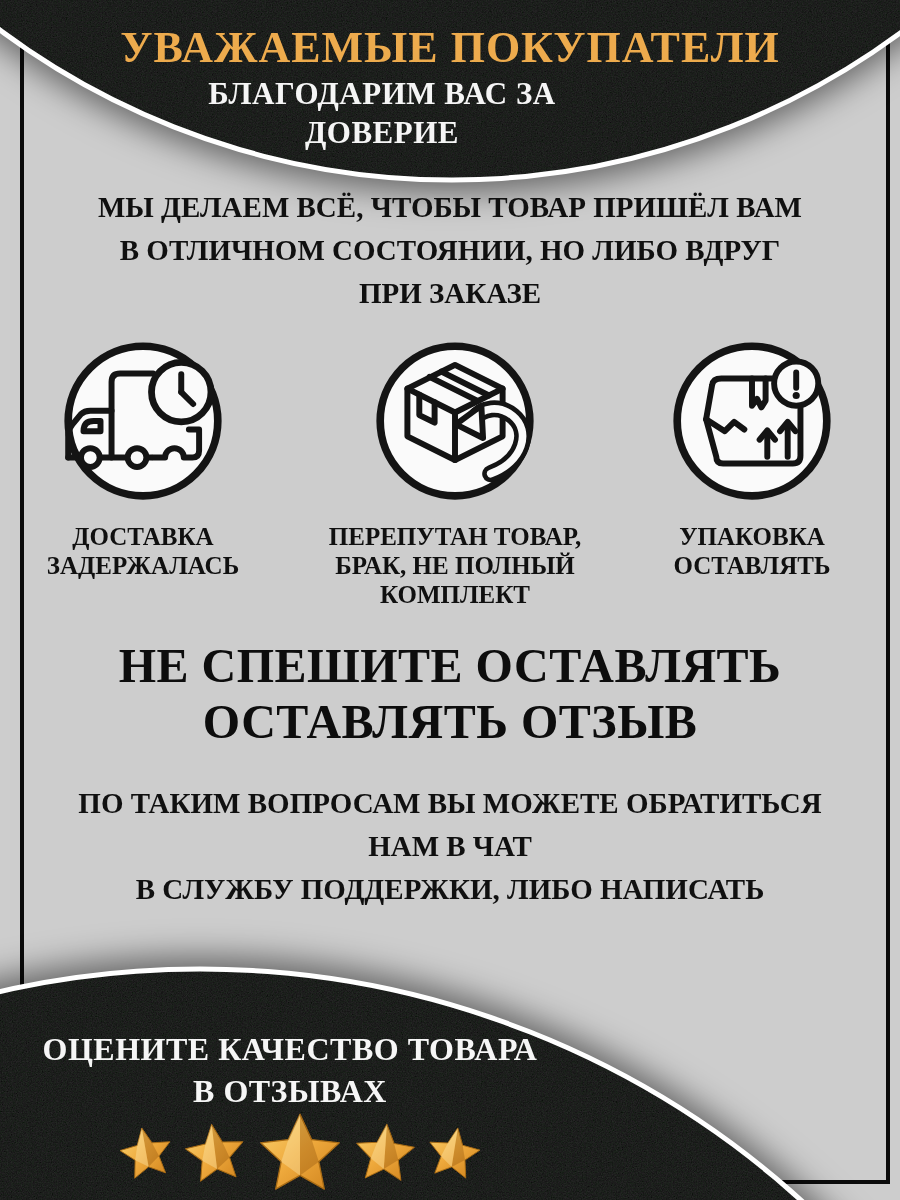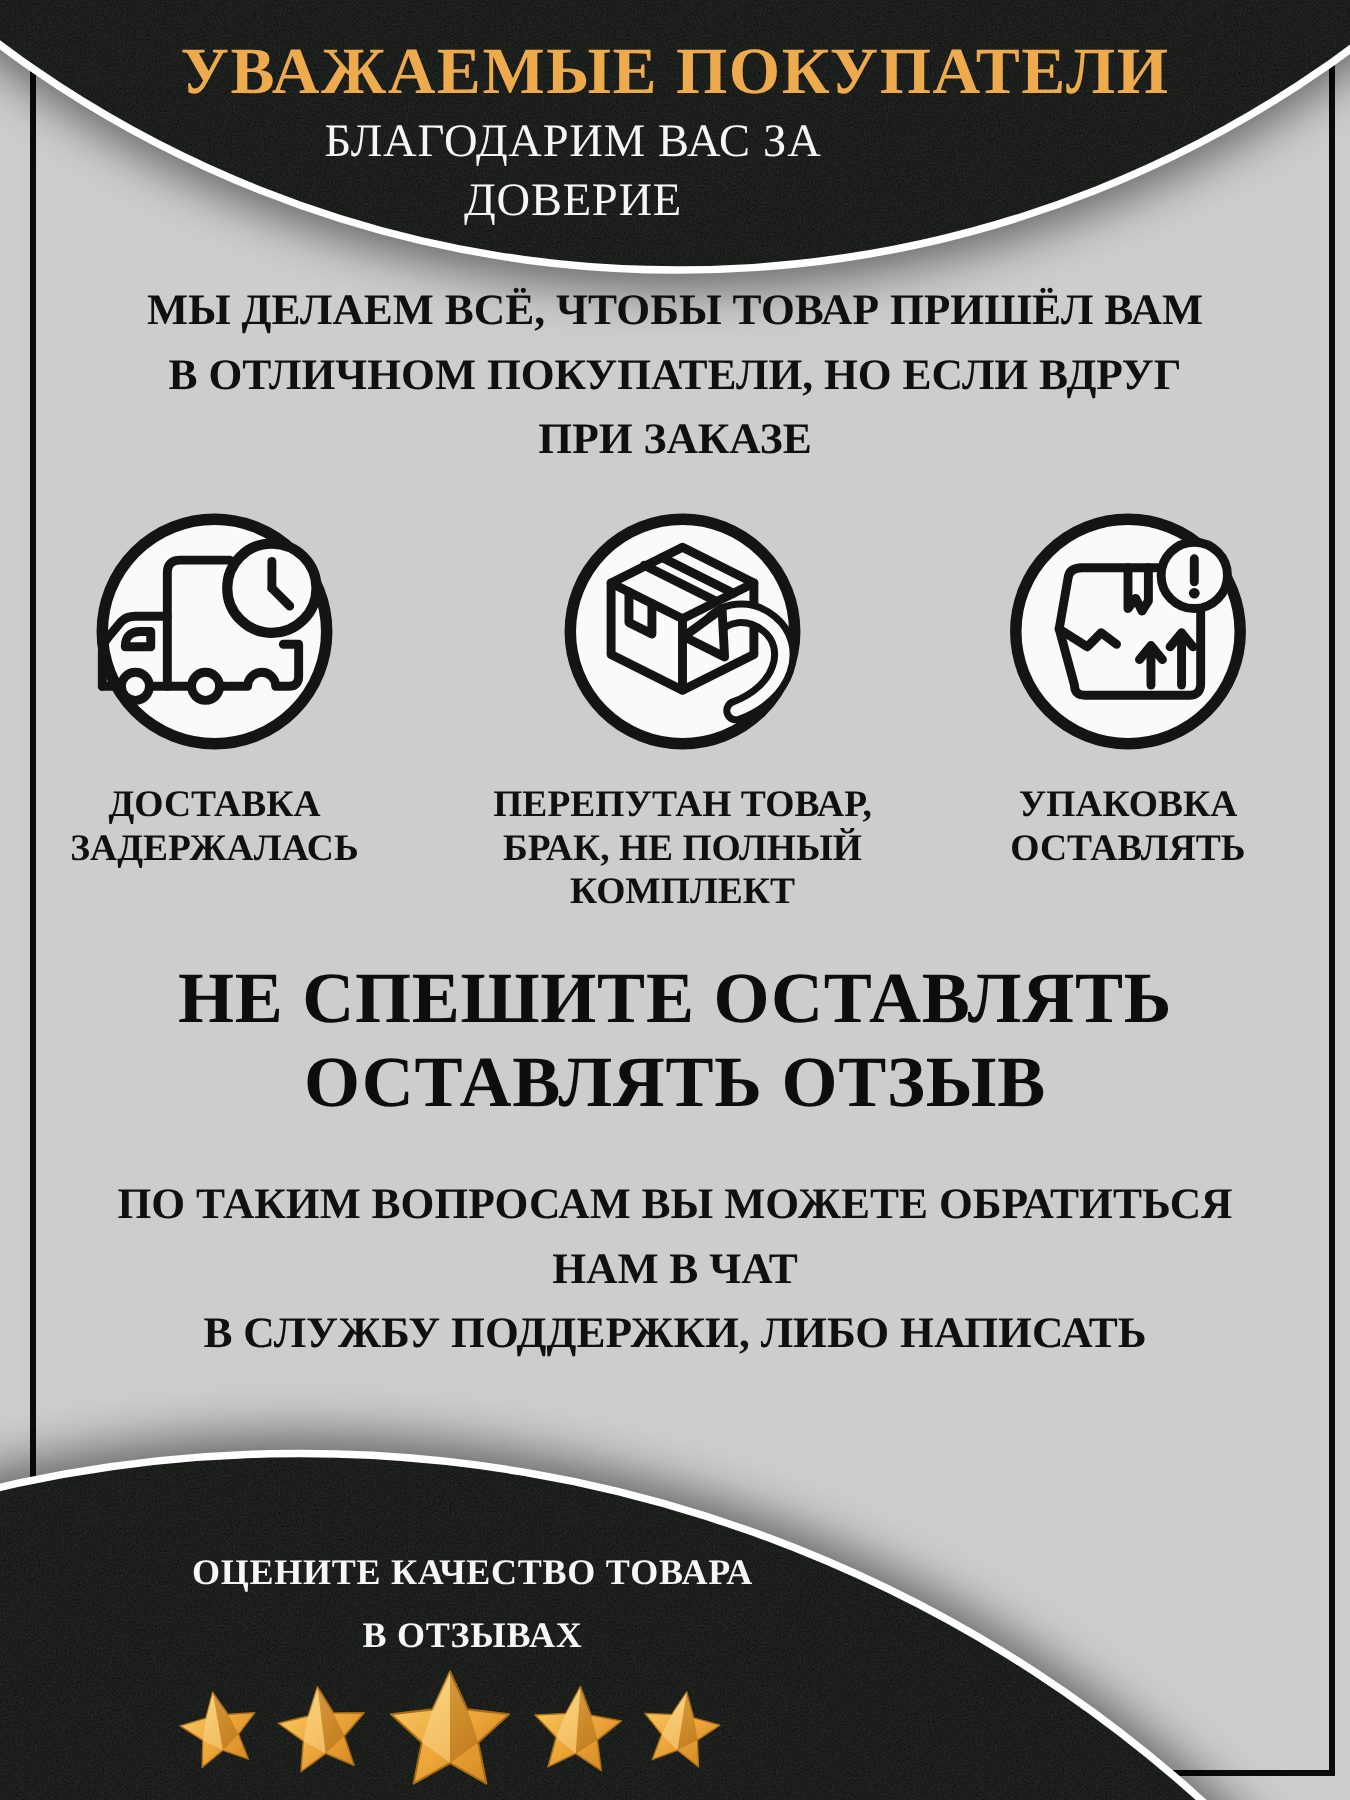--- a/index.html
+++ b/index.html
@@ -21,21 +21,21 @@
 
   .layer{position:absolute;z-index:3;}
 
   
   .page-title{
     left:0;top:22px;width:900px;text-align:center;
     font-size:44px;font-weight:bold;letter-spacing:1px;color:#edab4d;
   }
   .subtitle{
     left:0;top:74px;width:764px;text-align:center;
-    font-size:31px;line-height:39px;font-weight:normal;color:#f5f5f5;letter-spacing:.5px;
+    font-size:31px;line-height:39px;font-weight:bold;color:#f5f5f5;letter-spacing:.5px;
   }
 
   
   .intro{
     left:0;top:186px;width:900px;text-align:center;
     font-size:29px;line-height:43px;font-weight:bold;color:#101010;
   }
 
   
   .issue-card{position:absolute;top:336px;width:280px;text-align:center;z-index:3;}
@@ -53,21 +53,21 @@
 
   
   .support{
     left:0;top:782px;width:900px;text-align:center;
     font-size:29px;line-height:43px;font-weight:bold;color:#101010;
   }
 
   
   .footer-heading{
     left:0;top:1028px;width:580px;text-align:center;
-    font-size:24px;line-height:42px;font-weight:bold;color:#f6f6f6;letter-spacing:.5px;padding-left:25px;
+    font-size:32px;line-height:42px;font-weight:bold;color:#f6f6f6;letter-spacing:.5px;
   }
   .stars-row{
     left:20px;top:1104px;width:560px;height:96px;
     display:flex;justify-content:center;align-items:center;gap:7px;
   }
   .stars-row svg{display:block;}
   .st-1{transform:rotate(-10deg);}
   .st-2{transform:rotate(-7deg);}
   .st-4{transform:rotate(4deg);}
   .st-5{transform:rotate(9deg);}
@@ -104,21 +104,21 @@
 </svg>
 
 <div class="layer page-title">УВАЖАЕМЫЕ ПОКУПАТЕЛИ</div>
 <div class="layer subtitle">
   <div>БЛАГОДАРИМ ВАС ЗА</div>
   <div>ДОВЕРИЕ</div>
 </div>
 
 <div class="layer intro">
   <div>МЫ ДЕЛАЕМ ВСЁ, ЧТОБЫ ТОВАР ПРИШЁЛ ВАМ</div>
-  <div>В ОТЛИЧНОМ ПОКУПАТЕЛИ, НО ЕСЛИ ВДРУГ</div>
+  <div>В ОТЛИЧНОМ СОСТОЯНИИ, НО ЛИБО ВДРУГ</div>
   <div>ПРИ ЗАКАЗЕ</div>
 </div>
 
 <div class="issue-card card-1">
   <div class="icon-wrap">
     <svg viewBox="0 0 200 200" width="170" height="170">
       <circle cx="100" cy="100" r="88" fill="#fafafa" stroke="#141414" stroke-width="9"></circle>
       <g class="icon-stroke">
         <path d="M12,143 L12,116 Q12,110 17,104 L27,92 Q31,88 38,88 L63,88"></path>
         <path d="M30,112 Q30,100 42,100 L50,100 L50,112 L30,112"></path>

